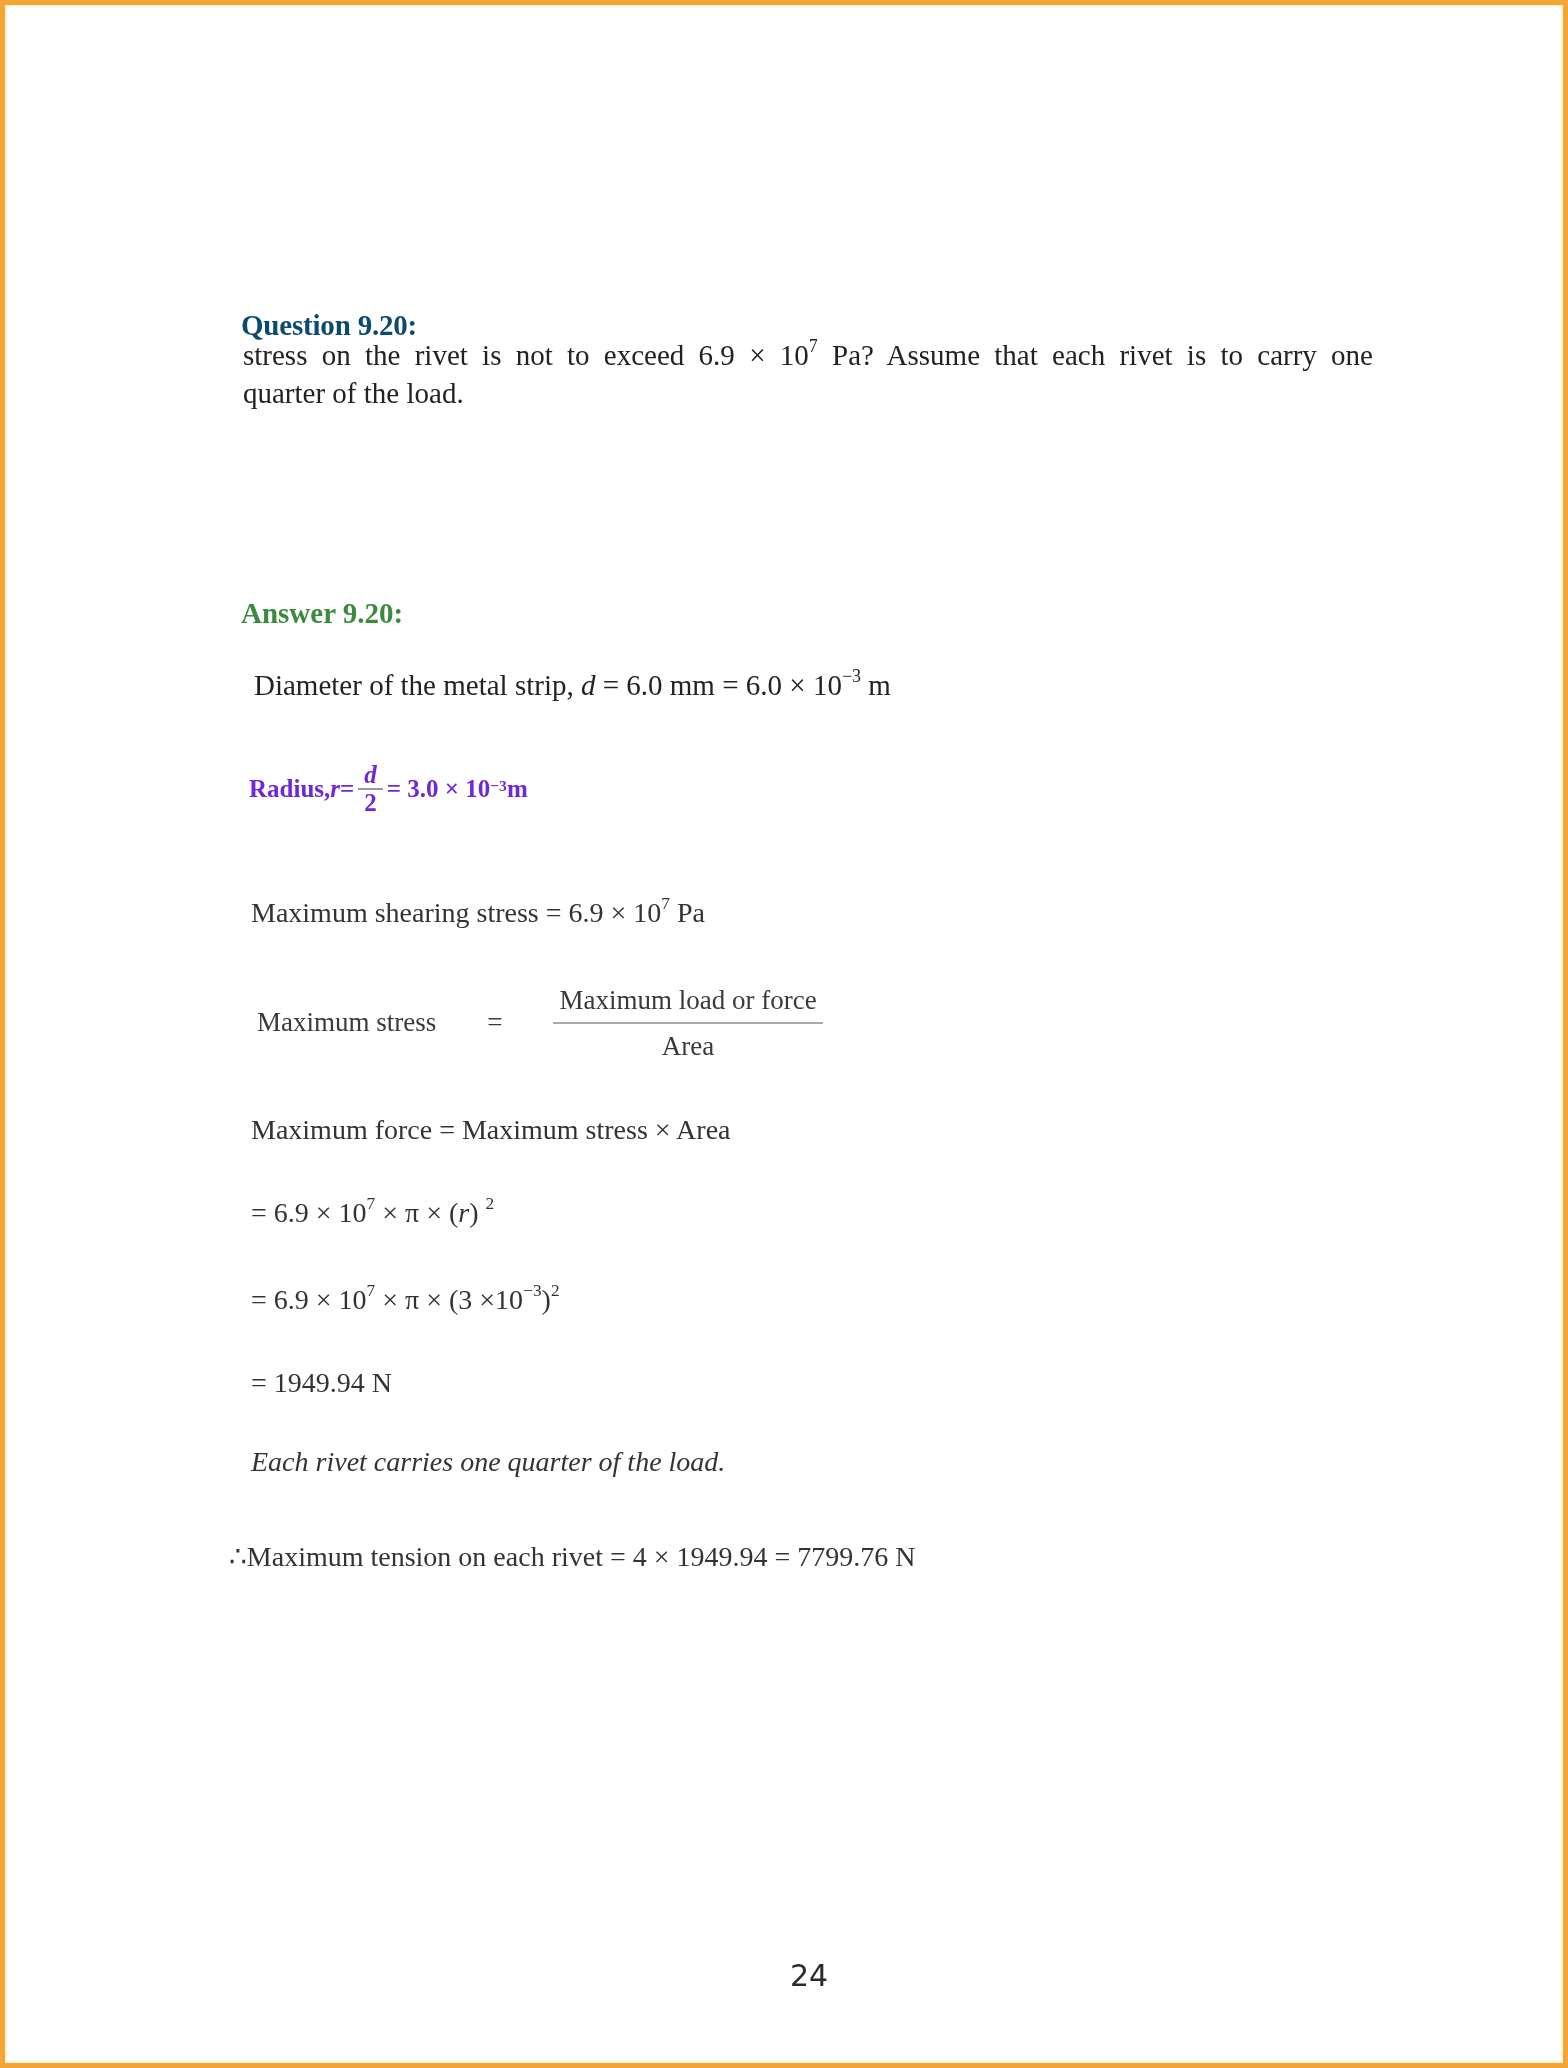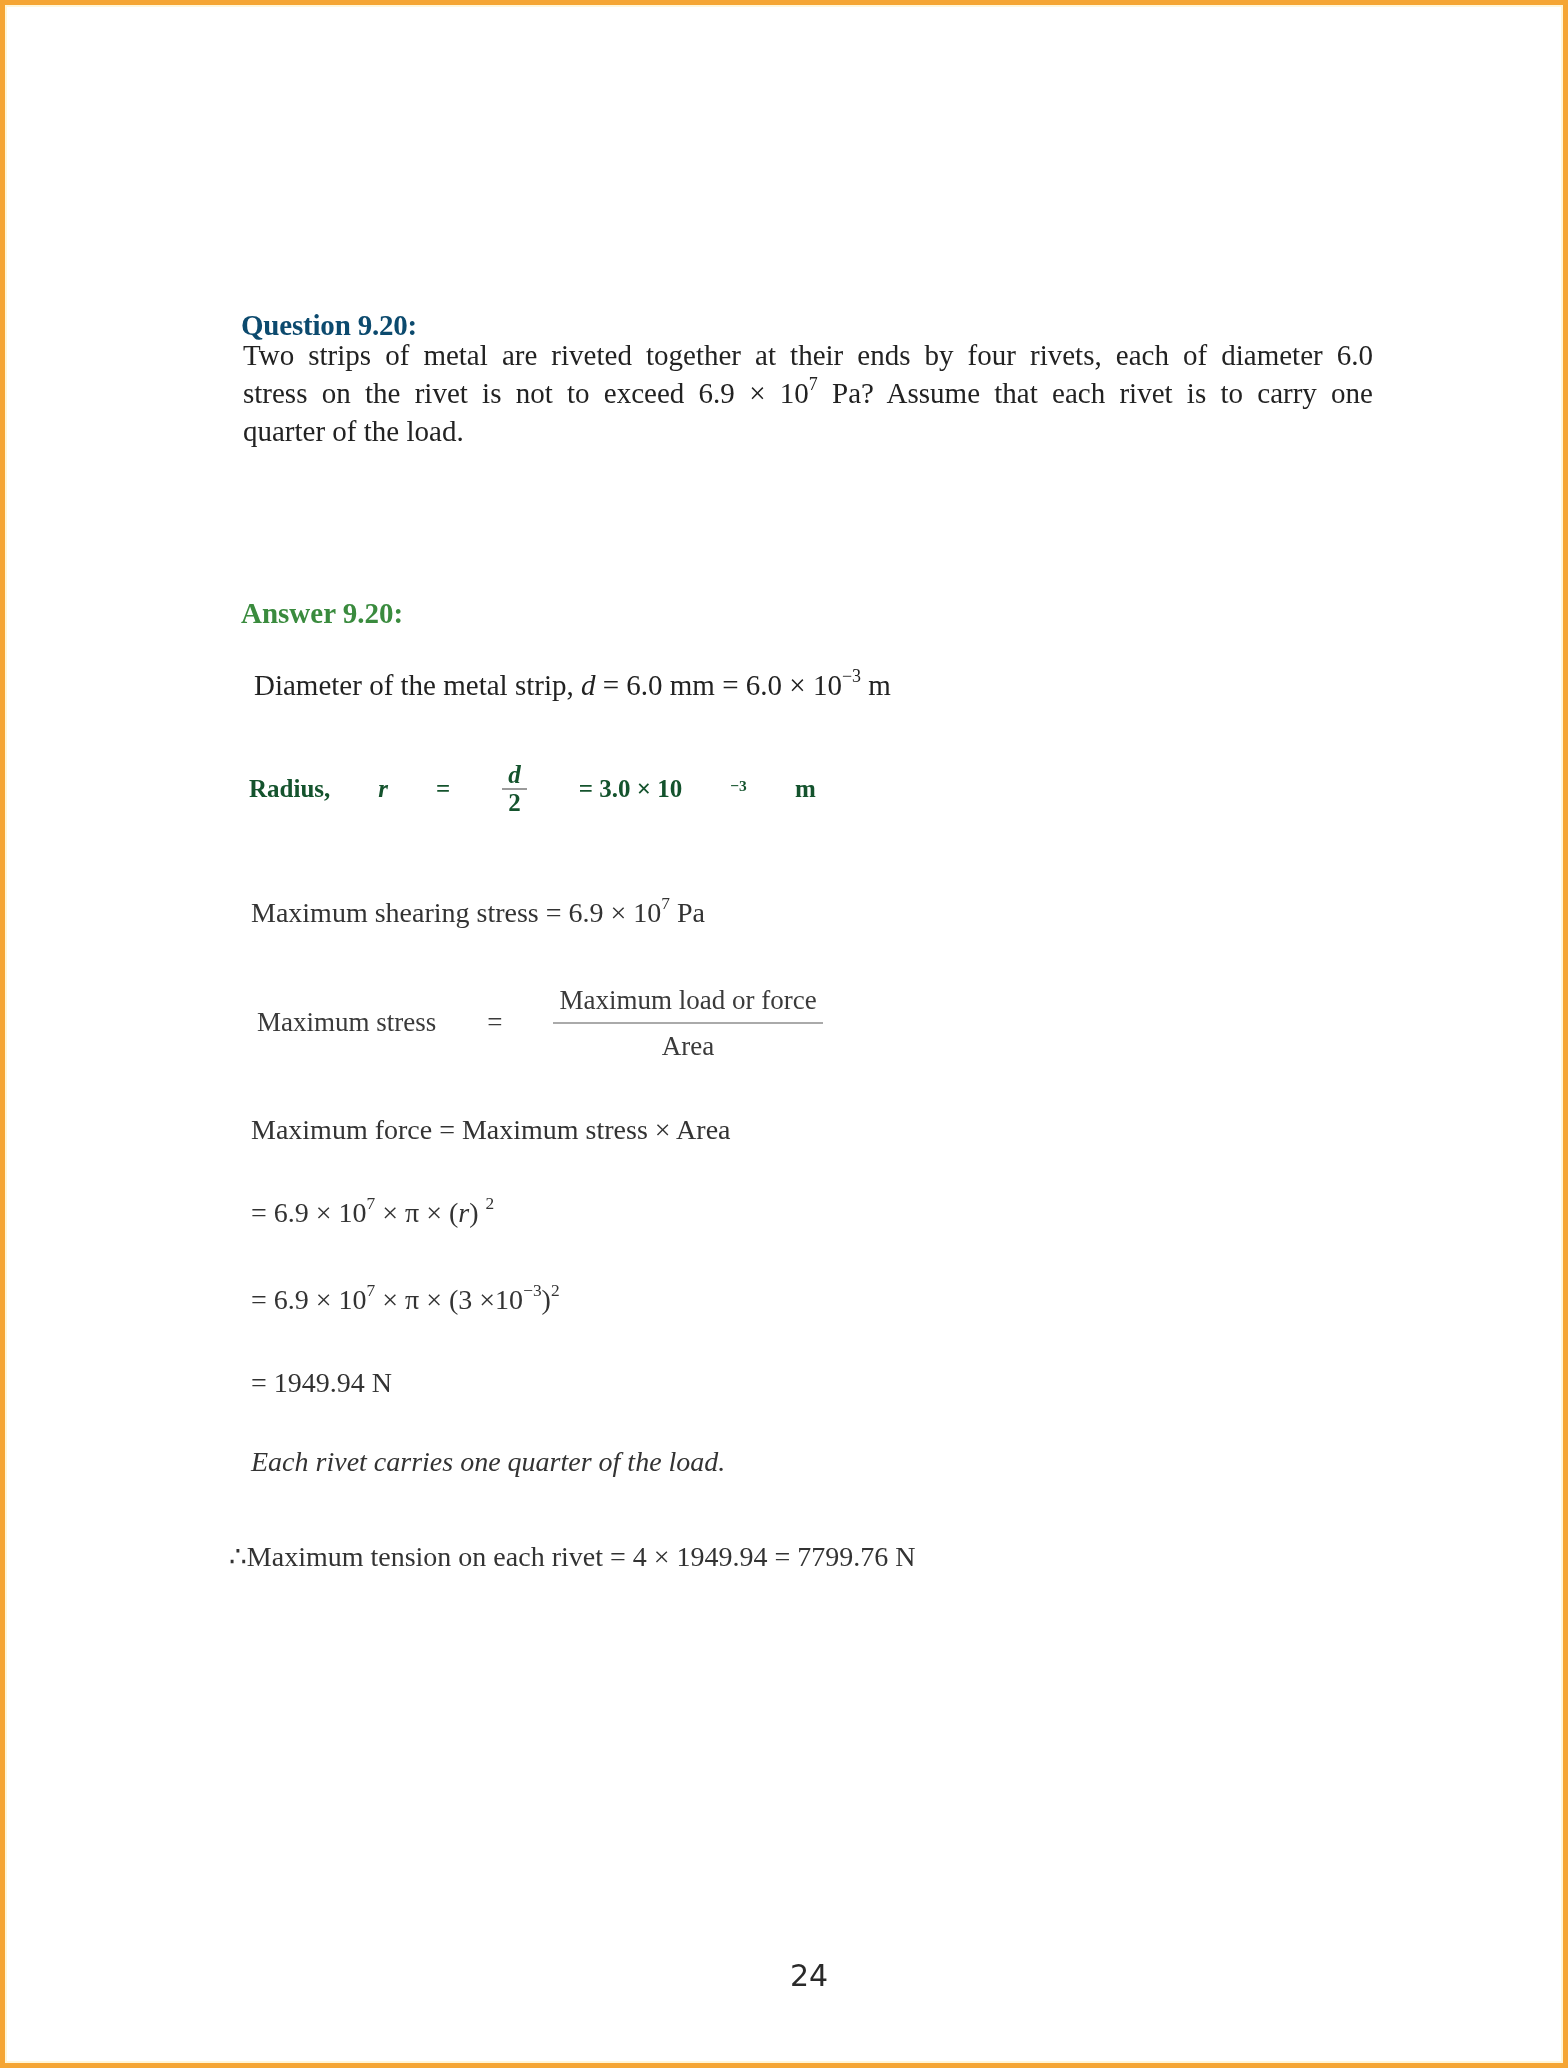--- a/index.html
+++ b/index.html
@@ -18,21 +18,21 @@
     .abs { position: absolute; white-space: nowrap; }
     .q-title { left: 241px; top: 301px; font-size: 29px; font-weight: bold; color: #0c4a6e; letter-spacing: -0.2px; margin-top: 8px; }
     .q-body {
       position: absolute; left: 243px; top: 336px; width: 1130px;
       font-size: 29px; line-height: 38px; text-align: justify; color: #222;
     }
     .q-body .line { display: block; text-align-last: justify; white-space: nowrap; }
     .q-body .line.last { text-align-last: left; }
     .a-title { left: 241px; top: 597px; font-size: 29px; font-weight: bold; color: #3a8b3e; }
     .sol { font-size: 29px; color: #222; }
-    .sol-faint { font-size: 25px; color: #14532d; font-weight: bold; gap: 48px; }
+    .sol-faint { font-size: 25px; color: #6d28d9; font-weight: bold; }
     .sol-gray { font-size: 28px; color: #333; }
     sup { font-size: 62%; line-height: 0; position: relative; top: -0.15em; vertical-align: super; }
     .frac { display: inline-flex; flex-direction: column; align-items: center; vertical-align: middle; margin: 0 4px; }
     .frac .num { padding: 0 6px; }
     .frac .bar { align-self: stretch; height: 1.5px; background: #9a9a9a; }
     .frac .den { padding: 0 6px; }
     .radius { left: 249px; top: 762px; }
     .radius .frac { font-size: 25px; line-height: 26px; }
     .stress-frac { left: 257px; top: 978px; font-size: 27px; color: #3a3a3a; display: flex; align-items: center; gap: 37px; }
     .stress-frac .frac { margin-left: 14px; font-size: 27px; line-height: 44px; }
@@ -40,21 +40,20 @@
     .page-num { left: 790px; top: 1958px; font-family: "DejaVu Sans", sans-serif; font-size: 30px; color: #2a2a2a; }
   </style>
 </head>
 <body>
 
 <div class="page-border"></div>
 
 <div class="abs q-title">Question 9.20:</div>
 
 <div class="q-body">
-  <span class="line">Two strips of metal are riveted together at their ends by four rivets, each of diameter 6.0</span>
   <span class="line"><span>stress on the rivet is not to exceed 6.9 × 10</span><sup>7</sup><span> Pa? Assume that each rivet is to carry one</span></span>
   <span class="line last">quarter of the load.</span>
 </div>
 
 <div class="abs a-title">Answer 9.20:</div>
 
 <div class="abs sol" style="left:254px; top:669px;">
   <span>Diameter of the metal strip, </span><i>d</i><span> = 6.0 mm = 6.0 × 10</span><sup>−3</sup><span> m</span>
 </div>
 

